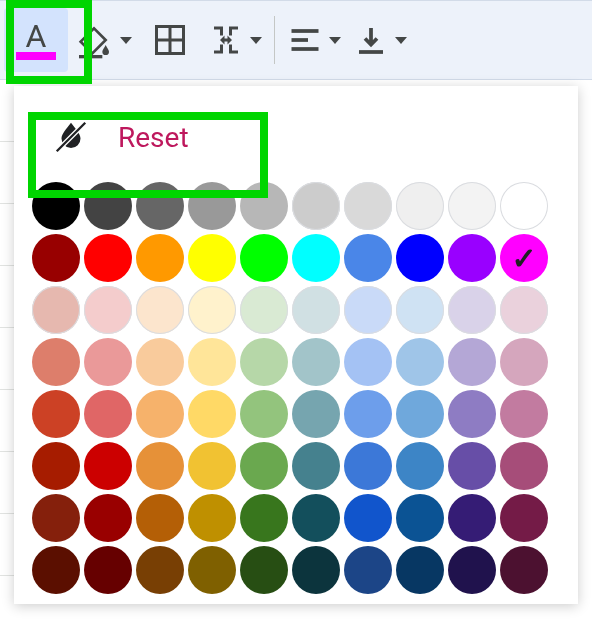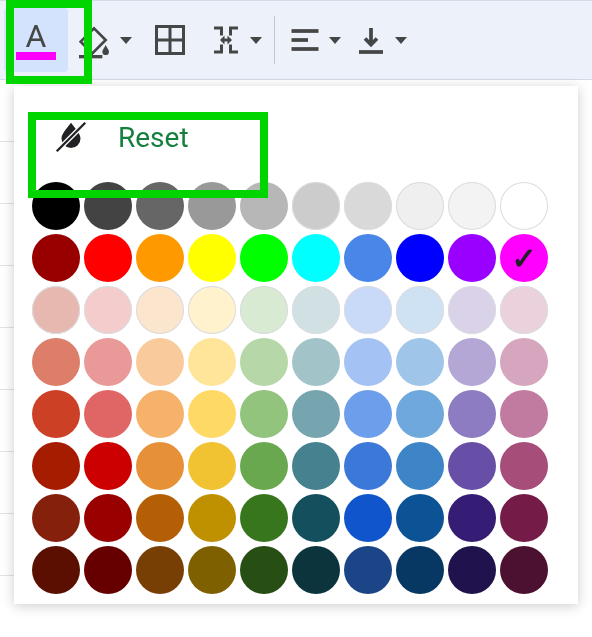--- a/index.html
+++ b/index.html
@@ -99,21 +99,21 @@
     .reset-btn {
       display: flex;
       align-items: center;
       gap: 28px;
       padding: 14px 20px;
       margin-bottom: 12px;
       cursor: pointer;
     }
     .reset-label {
       font-size: 28px;
-      color: #15803d;
+      color: #be185d;
     }
     .swatch-grid {
       display: grid;
       grid-template-columns: repeat(10, 48px);
       grid-auto-rows: 48px;
       gap: 4px;
       justify-content: start;
     }
     .swatch {
       width: 48px;

